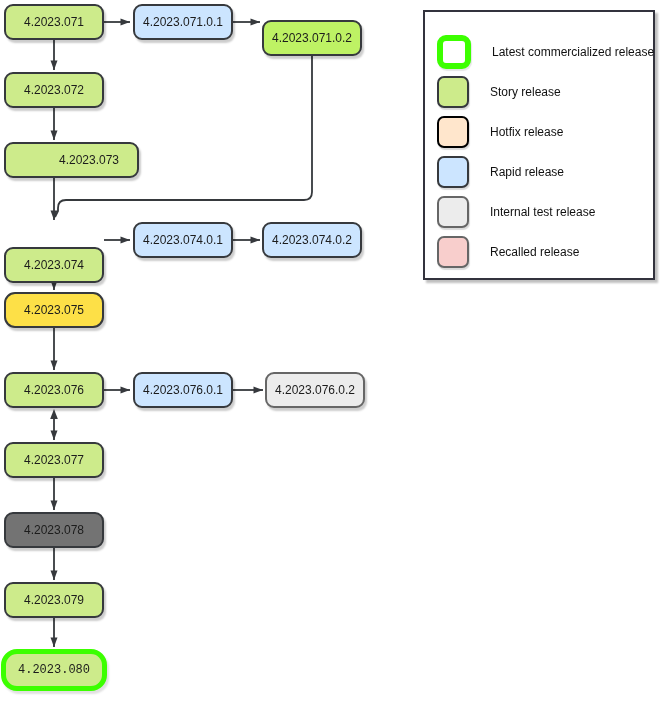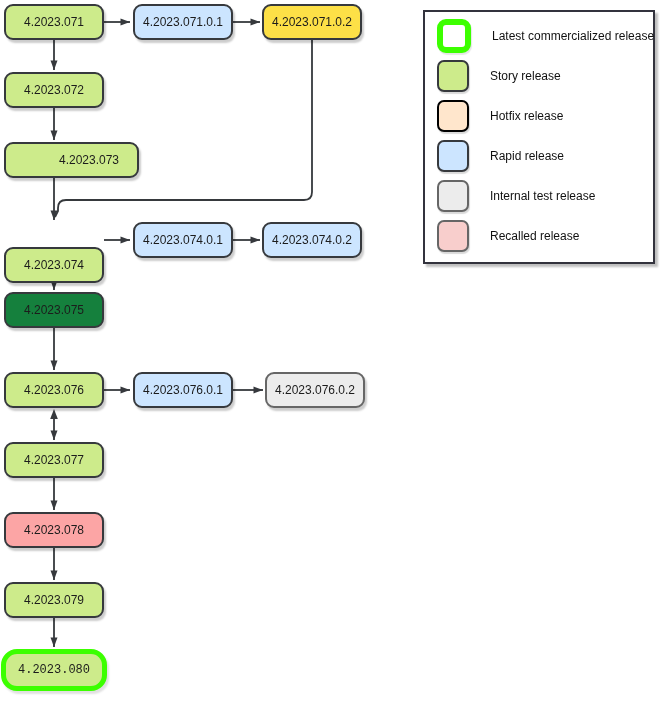--- a/index.html
+++ b/index.html
@@ -34,21 +34,21 @@
   .edge { fill:none; stroke:#36393d; stroke-width:1.8; }
   .edge-head { stroke:none; }
 
   
   .legend {
     position:absolute; left:423px; top:10px;
     width:228px; height:246px;
     background:#ffffff;
     border:2px solid #33333d;
     box-shadow:3px 3px 2px rgba(0,0,0,0.25);
-    padding-top:4px;
+    padding-top:20px;
     box-sizing:content-box;
   }
   .legend-row {
     height:40px;
     display:flex; align-items:center;
     padding-left:12px;
   }
   .swatch {
     width:28px; height:28px;
     border:2px solid #36393d;
@@ -100,32 +100,32 @@
       <path class="edge" d="M233,240 H260" marker-end="url(#ah)"></path>
       <path class="edge" d="M104,390 H130" marker-end="url(#ah)"></path>
       <path class="edge" d="M233,390 H263" marker-end="url(#ah)"></path>
 
       <path class="edge" d="M312,40 V192 Q312,200 304,200 L66,200 Q58,200 58,208 V211 L55,217"></path>
     </g>
   </svg>
 
   <div class="node" style="left: 4px; top: 4px; background-color: rgb(205, 235, 139); border-color: rgb(54, 57, 61);">4.2023.071</div>
   <div class="node" style="left: 133px; top: 4px; background-color: rgb(204, 229, 255); border-color: rgb(54, 57, 61);">4.2023.071.0.1</div>
-  <div class="node" style="left: 262px; top: 4px; background-color: #fde047; border-color: rgb(54, 57, 61);">4.2023.071.0.2</div>
+  <div class="node" style="left: 262px; top: 20px; background-color: #bef264; border-color: rgb(54, 57, 61);">4.2023.071.0.2</div>
   <div class="node" style="left: 4px; top: 72px; background-color: rgb(205, 235, 139); border-color: rgb(54, 57, 61);">4.2023.072</div>
   <div class="node" style="left: 4px; top: 142px; background-color: rgb(205, 235, 139); border-color: rgb(54, 57, 61); padding-left: 35px;">4.2023.073</div>
   <div class="node" style="left: 4px; top: 222px; background-color: rgb(205, 235, 139); border-color: rgb(54, 57, 61); margin-top: 25px;">4.2023.074</div>
   <div class="node" style="left: 133px; top: 222px; background-color: rgb(204, 229, 255); border-color: rgb(54, 57, 61);">4.2023.074.0.1</div>
   <div class="node" style="left: 262px; top: 222px; background-color: rgb(204, 229, 255); border-color: rgb(54, 57, 61);">4.2023.074.0.2</div>
-  <div class="node" style="left: 4px; top: 292px; background-color: #15803d; border-color: rgb(54, 57, 61);">4.2023.075</div>
+  <div class="node" style="left: 4px; top: 292px; background-color: #fde047; border-color: rgb(54, 57, 61); border-radius: 11px;">4.2023.075</div>
   <div class="node" style="left: 4px; top: 372px; background-color: rgb(205, 235, 139); border-color: rgb(54, 57, 61);">4.2023.076</div>
   <div class="node" style="left: 133px; top: 372px; background-color: rgb(204, 229, 255); border-color: rgb(54, 57, 61);">4.2023.076.0.1</div>
   <div class="node" style="left: 265px; top: 372px; background-color: rgb(236, 236, 236); border-color: rgb(102, 102, 102);">4.2023.076.0.2</div>
   <div class="node" style="left: 4px; top: 442px; background-color: rgb(205, 235, 139); border-color: rgb(54, 57, 61);">4.2023.077</div>
-  <div class="node" style="left: 4px; top: 512px; background-color: #fca5a5; border-color: rgb(54, 57, 61);">4.2023.078</div>
+  <div class="node" style="left: 4px; top: 512px; background-color: #737373; border-color: rgb(54, 57, 61);">4.2023.078</div>
   <div class="node" style="left: 4px; top: 582px; background-color: rgb(205, 235, 139); border-color: rgb(54, 57, 61);">4.2023.079</div>
   <div class="node node--latest" style="left: 1px; top: 649px; background-color: rgb(205, 235, 139); border-color: rgb(60, 255, 0);">4.2023.080</div>
 
   <div class="legend">
     <div class="legend-row">
       <span class="swatch swatch--latest" style="background-color: rgb(255, 255, 255); border-color: rgb(60, 255, 0);"></span>
       <span class="legend-label">Latest commercialized release</span>
     </div>
     <div class="legend-row">
       <span class="swatch" style="background-color: rgb(205, 235, 139); border-color: rgb(54, 57, 61);"></span>

